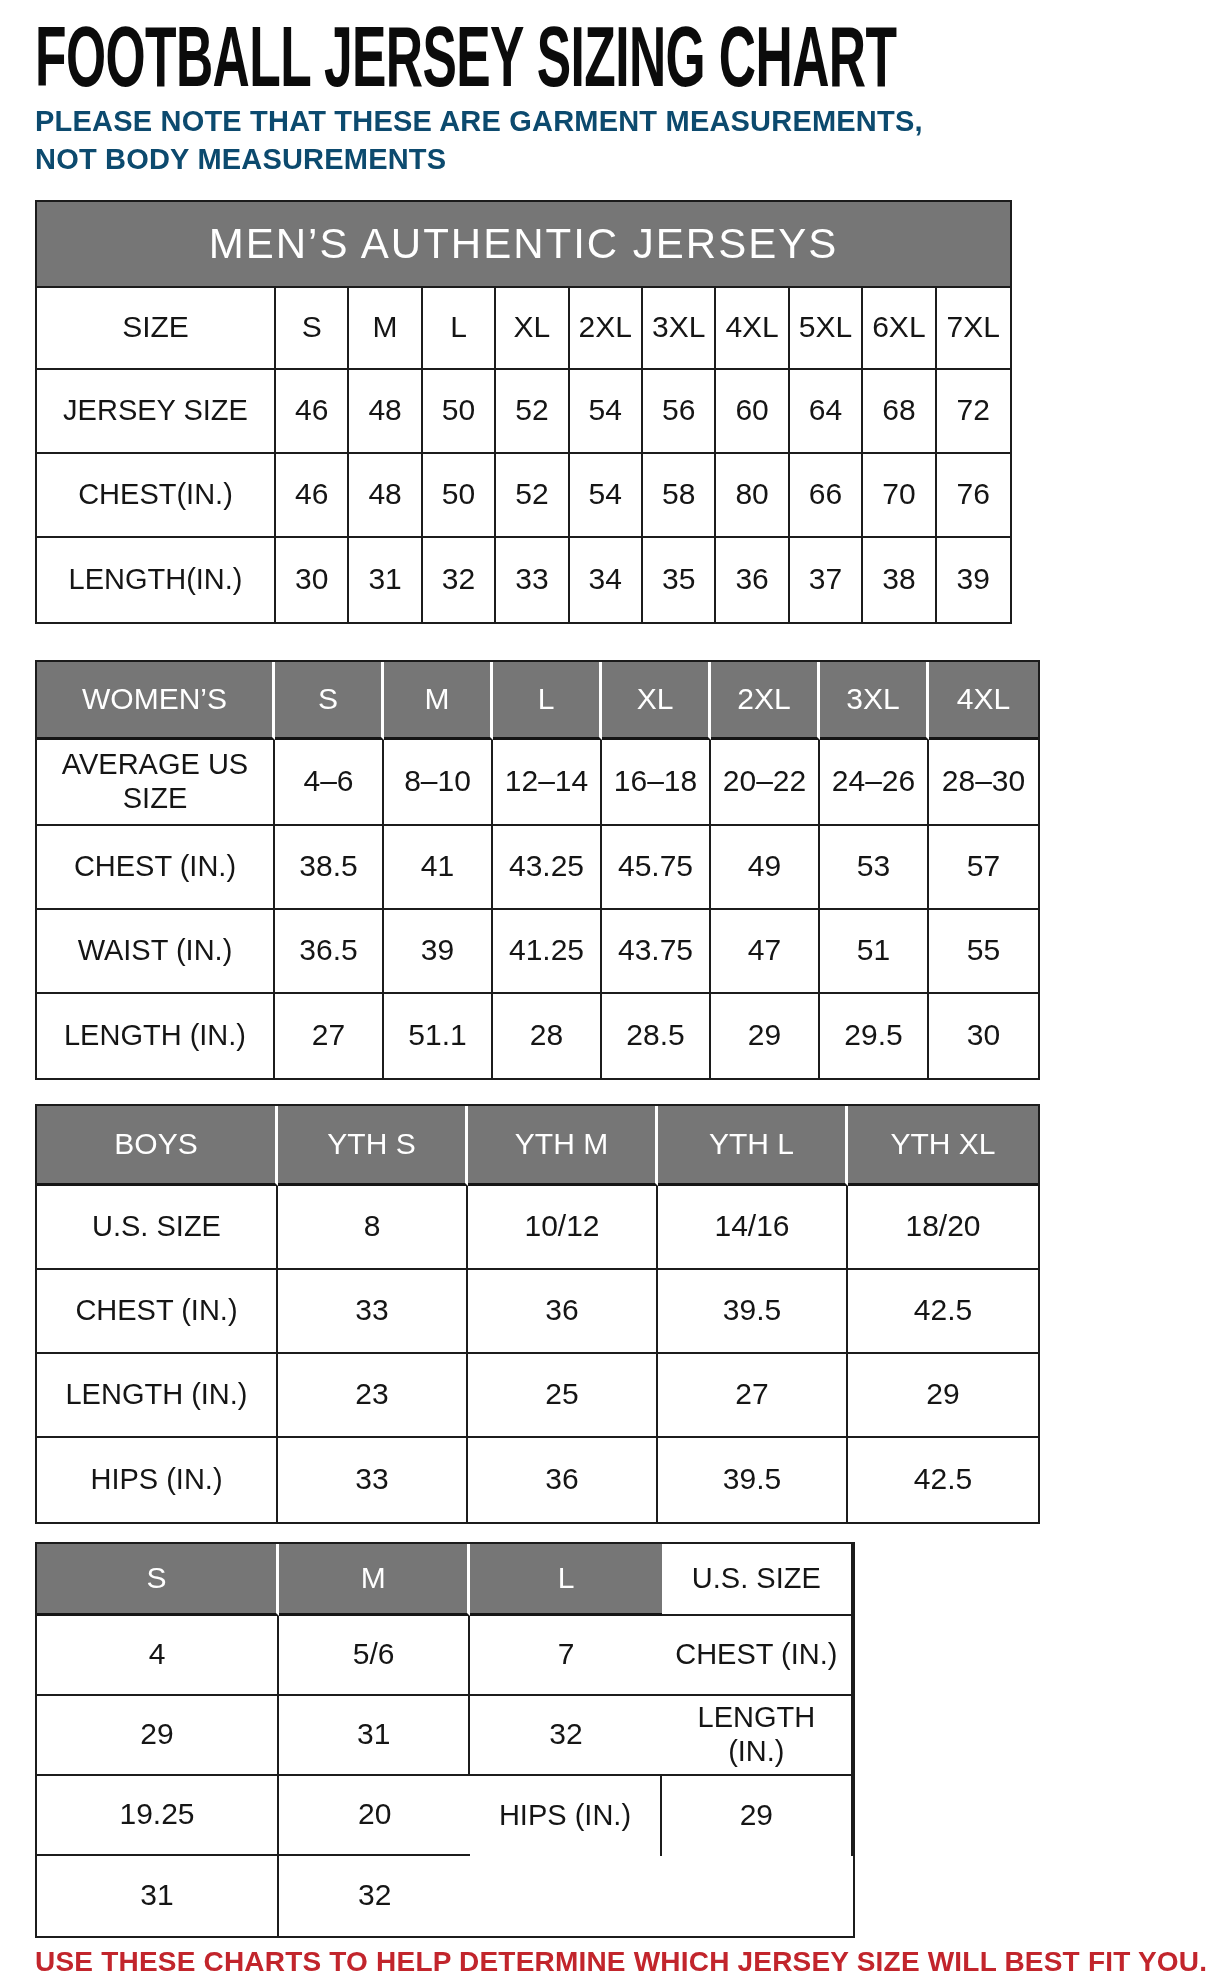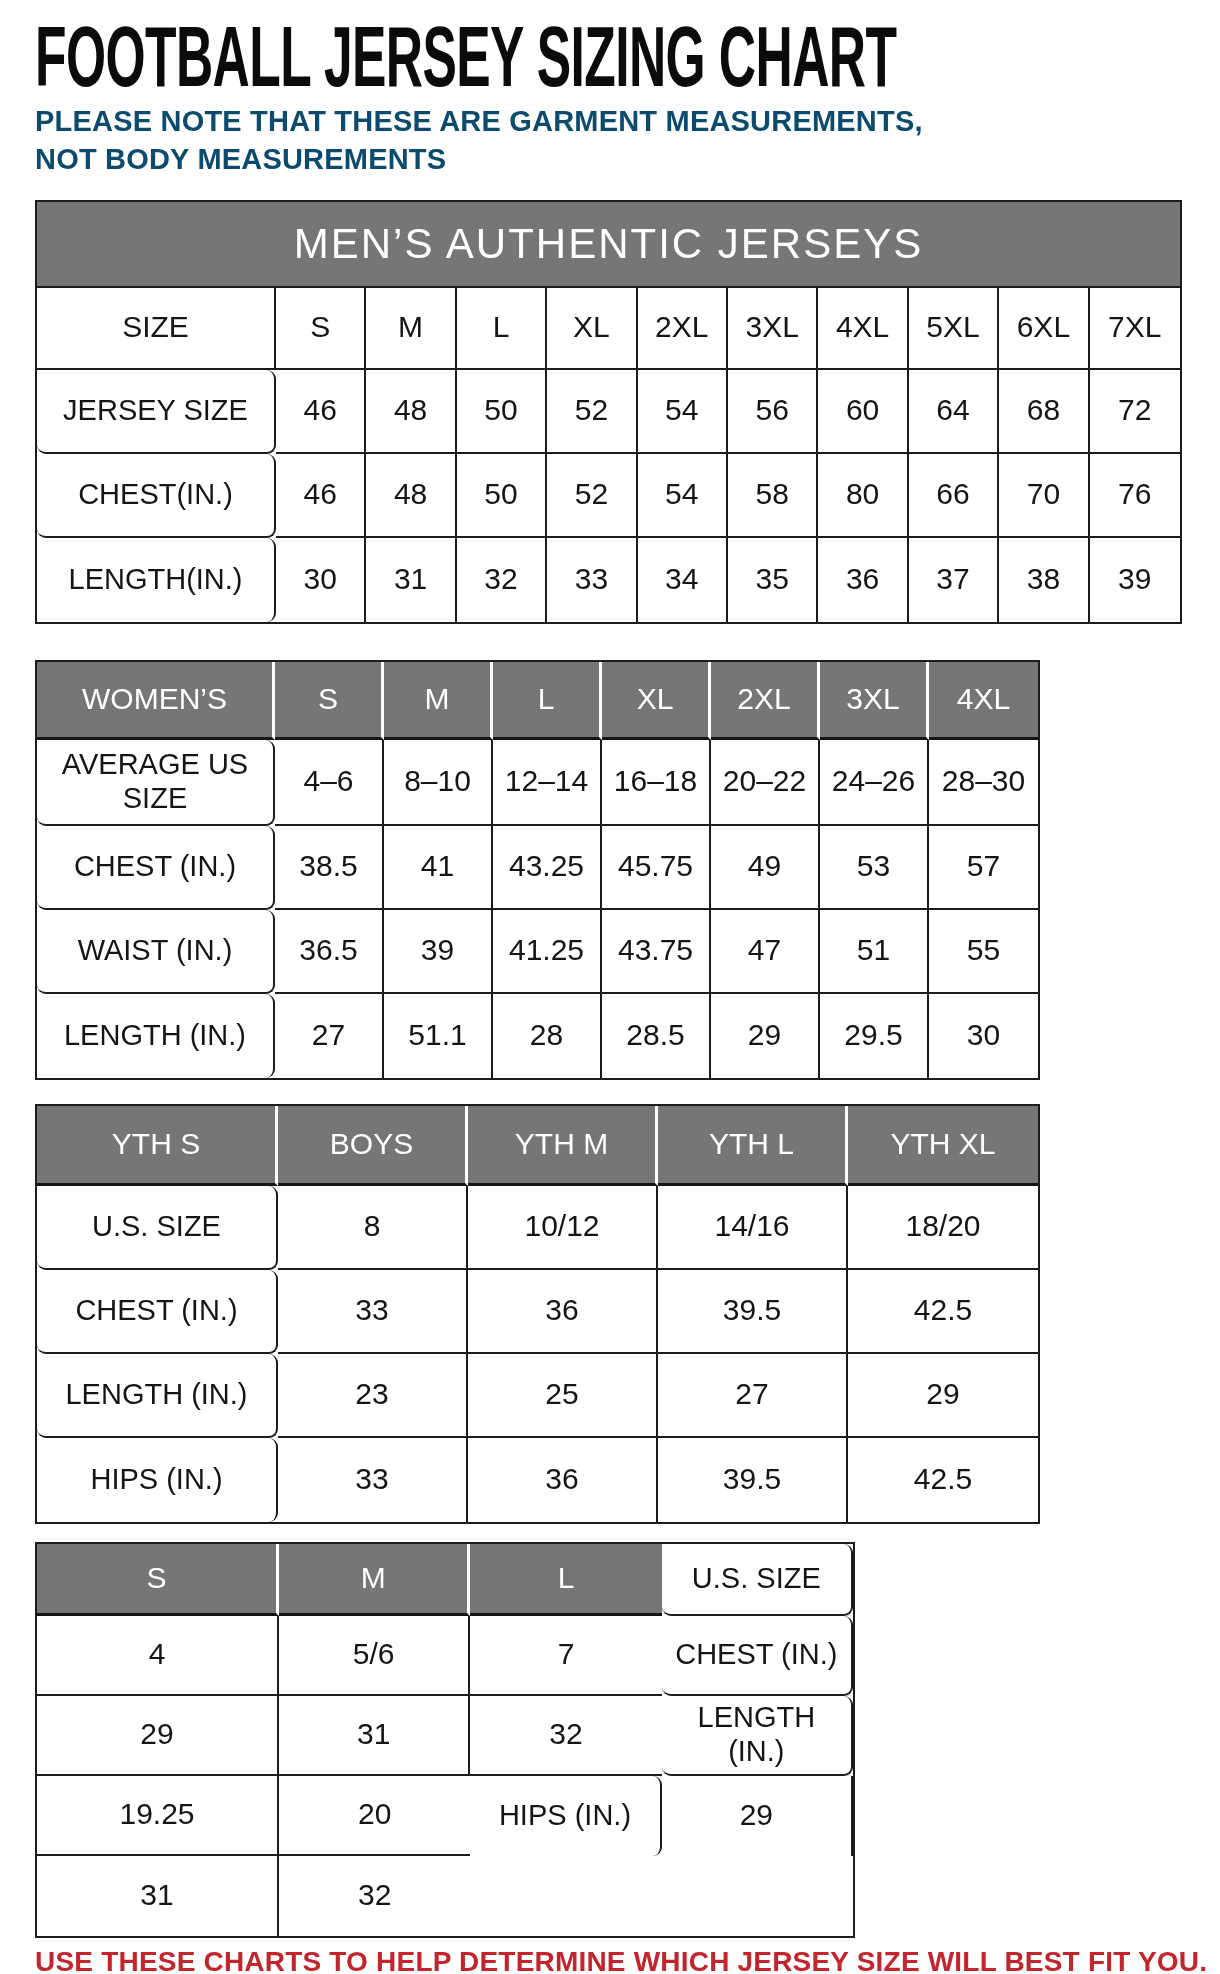--- a/index.html
+++ b/index.html
@@ -38,21 +38,21 @@
     font-weight:bold;
     color:#c2252c;
     letter-spacing:0.2px;
     white-space:nowrap;
   }
   .tbl {
     display:grid;
     border:2px solid #1c1c1c;
     background:#ffffff;
   }
-  #tbl-mens { width:1147px; margin-top:22px; grid-template-columns:239px repeat(10, 1fr); grid-template-rows:86px 82px 84px 84px 84px; }
+  #tbl-mens { width:977px; margin-top:22px; grid-template-columns:239px repeat(10, 1fr); grid-template-rows:86px 82px 84px 84px 84px; }
   #tbl-womens { width:1005px; margin-top:36px; grid-template-columns:238px repeat(7, 1fr); grid-template-rows:78px 86px 84px 84px 84px; }
   #tbl-boys { width:1005px; margin-top:24px; grid-template-columns:241px repeat(4, 1fr); grid-template-rows:80px 84px 84px 84px 84px; }
   #tbl-preschool { width:820px; margin-top:18px; grid-template-columns:242px repeat(3, 1fr); grid-template-rows:72px 80px 80px 80px 80px; }
   .banner {
     grid-column:1 / -1;
     background:#767676;
     color:#ffffff;
     display:flex; align-items:center; justify-content:center;
     font-size:42px;
     letter-spacing:2px;
@@ -72,21 +72,21 @@
   .cell.bot { border-bottom:none; }
   .hplain { font-size:30px; }
   .hgray {
     background:#767676;
     color:#ffffff;
     font-size:30px;
     border-right:3px solid #ffffff;
     border-bottom:3px solid #151515;
   }
   .hgray.last { border-right:none; }
-  .label { font-size:29px;border-radius:9px; }
+  .label { font-size:29px; }
 </style>
 </head>
 <body>
 
 <div class="page">
   <div class="title">FOOTBALL JERSEY SIZING CHART</div>
   <div class="rednote">PLEASE NOTE THAT THESE ARE GARMENT MEASUREMENTS, NOT BODY MEASUREMENTS</div>
 
   <div class="tbl" id="tbl-mens">
       <div class="banner">MEN’S AUTHENTIC JERSEYS</div>
@@ -171,22 +171,22 @@
       <div class="cell label bot">LENGTH (IN.)</div>
       <div class="cell bot">27</div>
       <div class="cell bot">51.1</div>
       <div class="cell bot">28</div>
       <div class="cell bot">28.5</div>
       <div class="cell bot">29</div>
       <div class="cell bot">29.5</div>
       <div class="cell last bot">30</div>
     </div>
   <div class="tbl" id="tbl-boys">
+      <div class="cell hgray">BOYS</div>
       <div class="cell hgray">YTH S</div>
-      <div class="cell hgray">BOYS</div>
       <div class="cell hgray">YTH M</div>
       <div class="cell hgray">YTH L</div>
       <div class="cell hgray last">YTH XL</div>
       <div class="cell label">U.S. SIZE</div>
       <div class="cell">8</div>
       <div class="cell">10/12</div>
       <div class="cell">14/16</div>
       <div class="cell last">18/20</div>
       <div class="cell label">CHEST (IN.)</div>
       <div class="cell">33</div>

